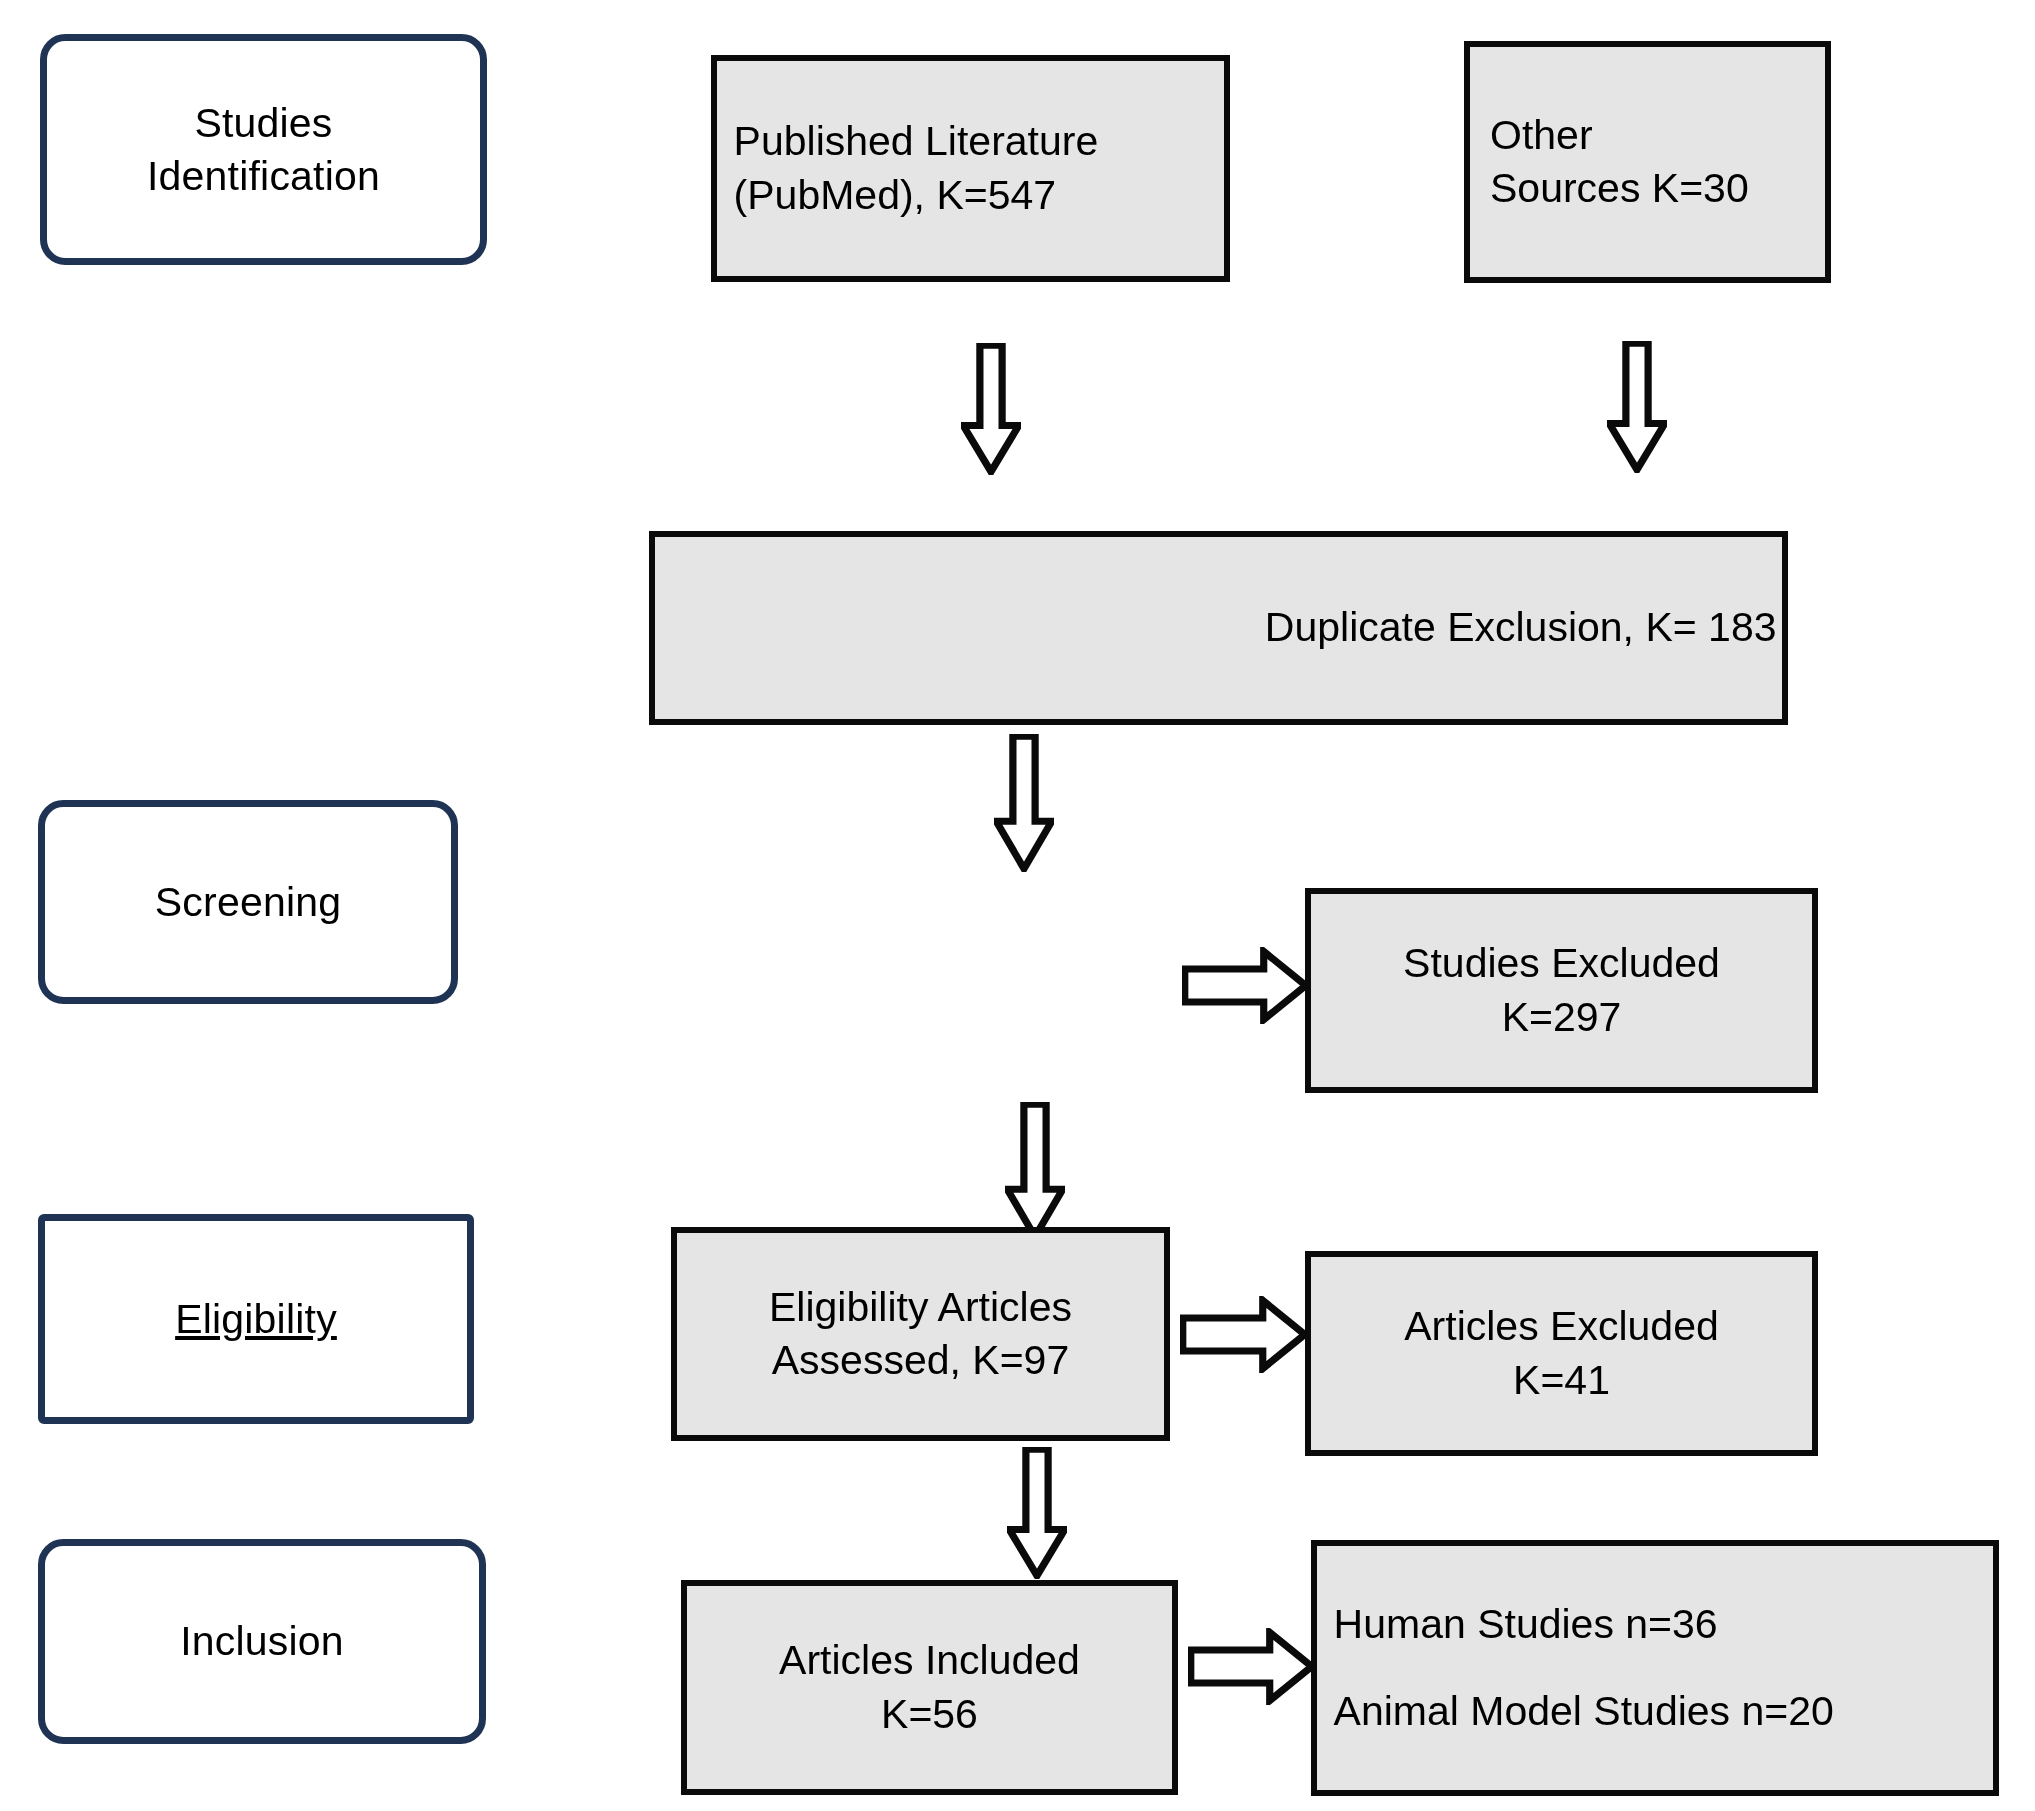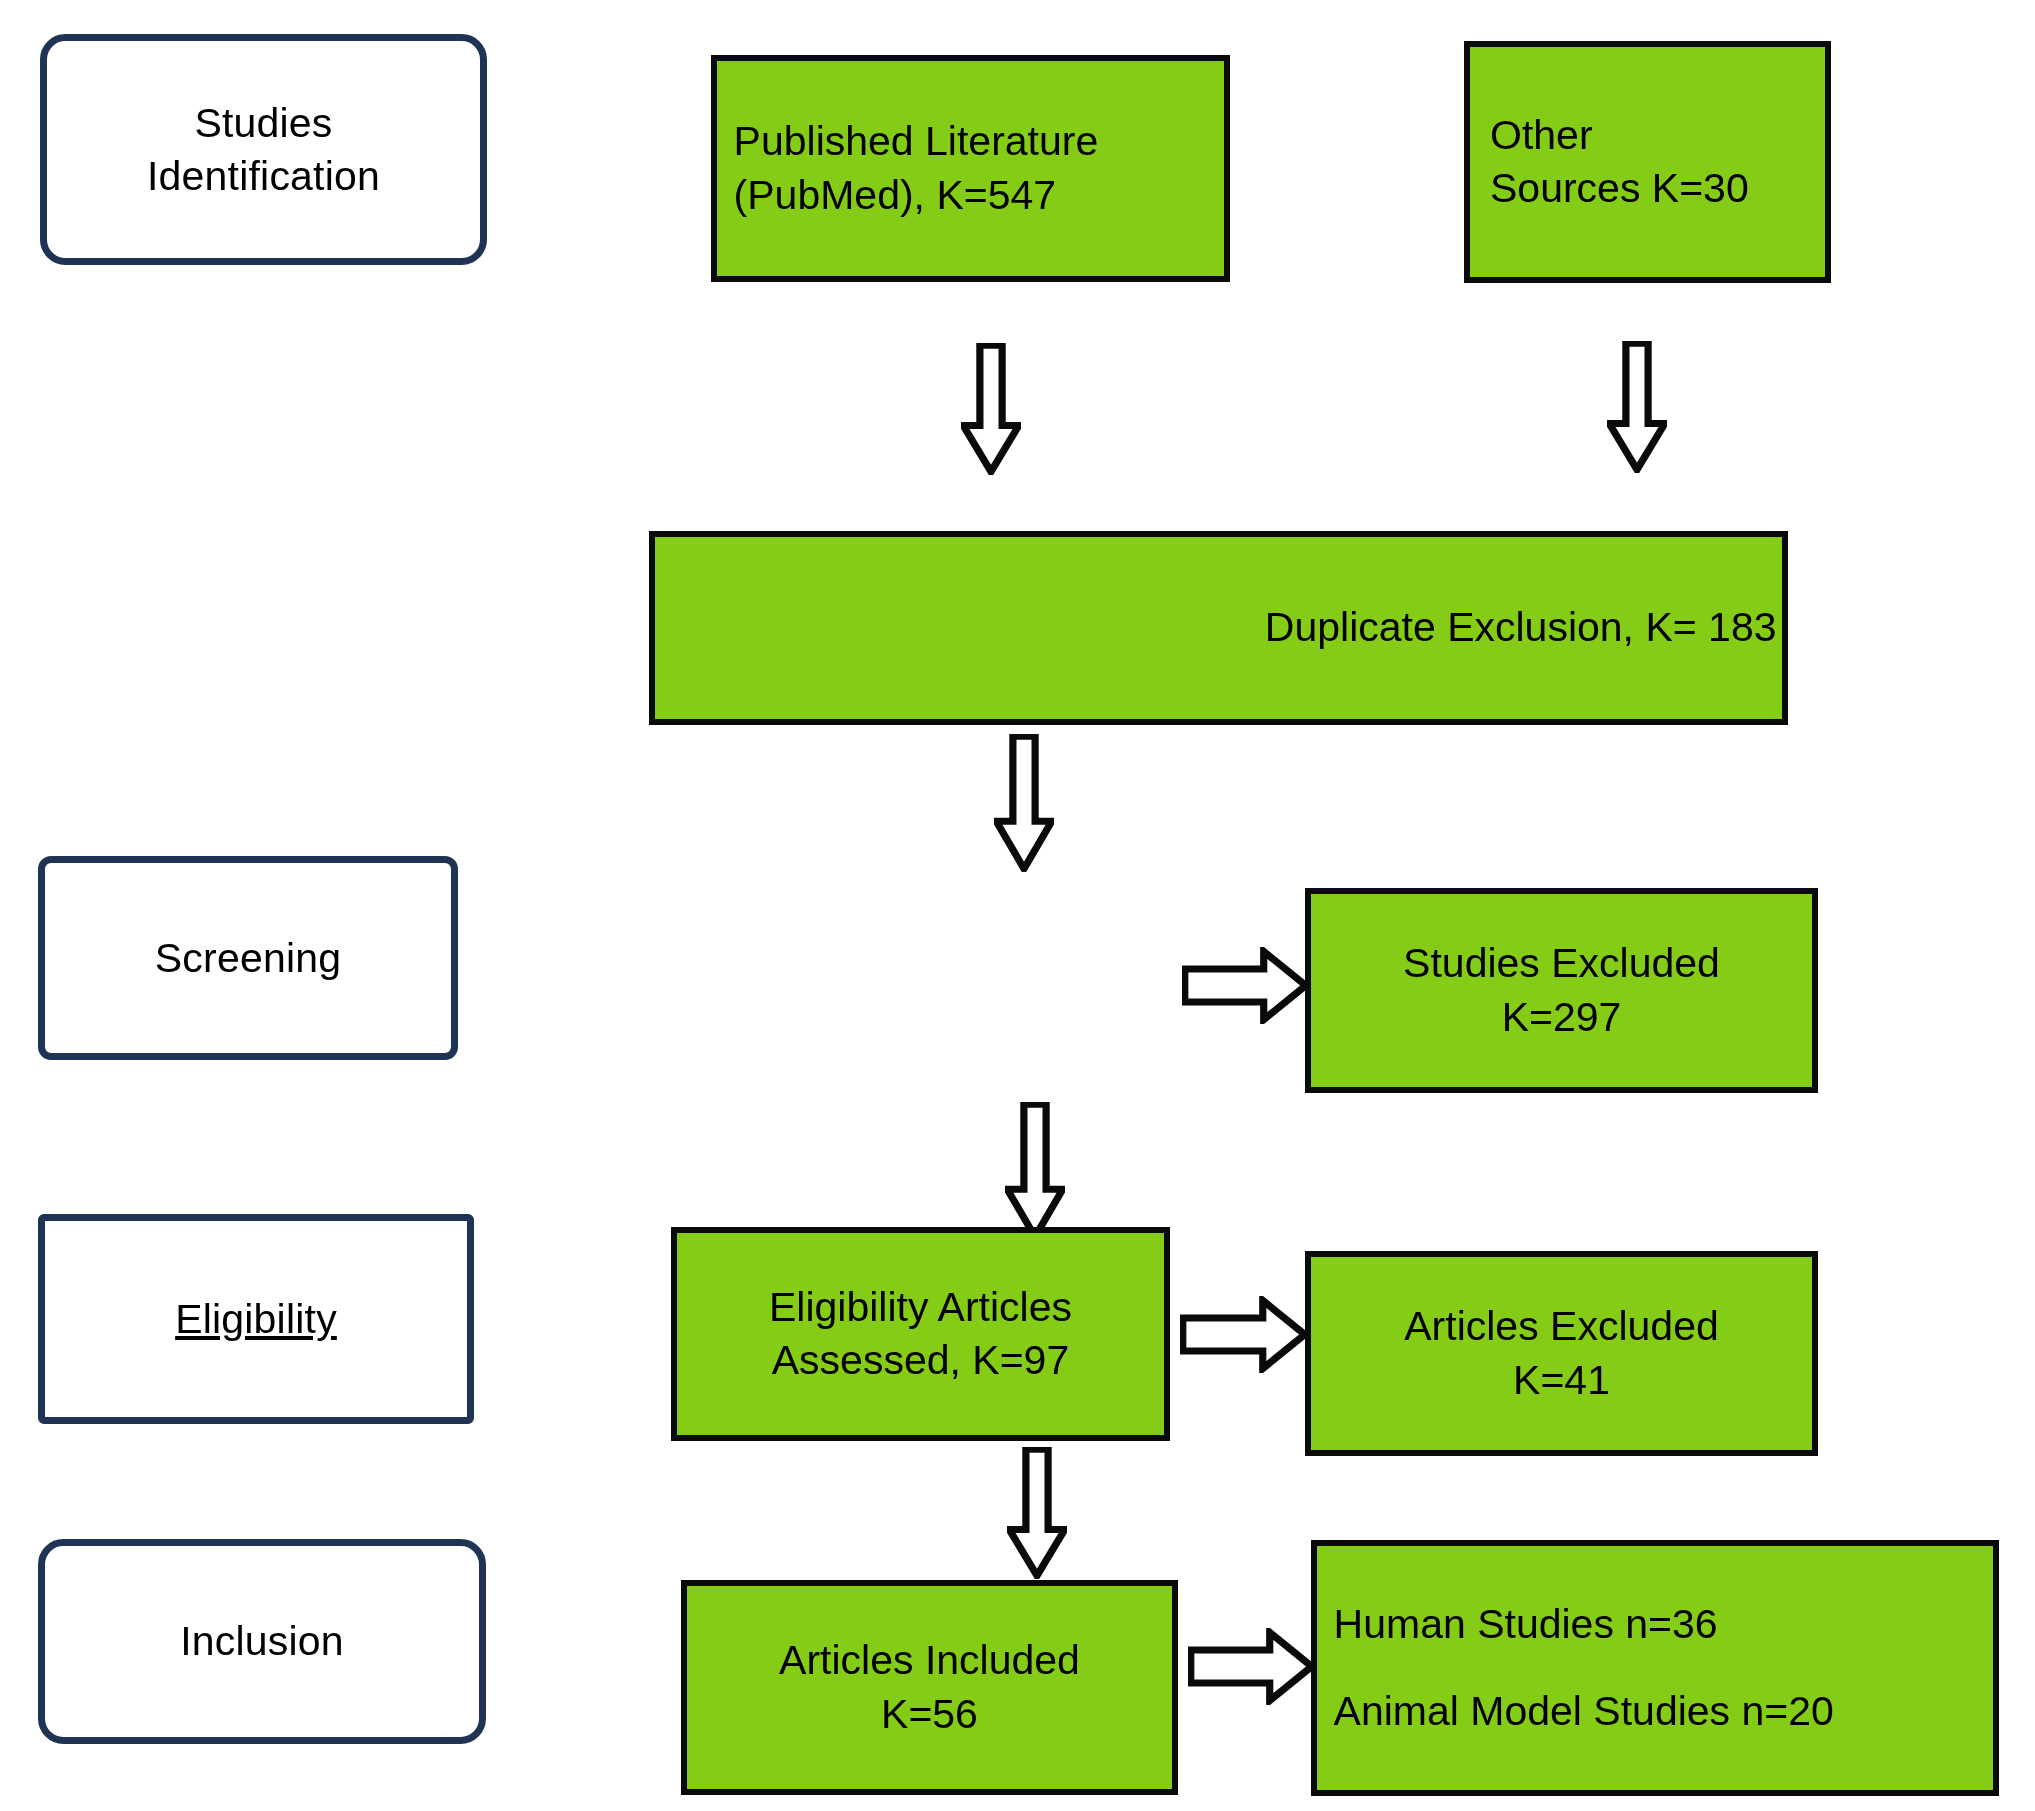--- a/index.html
+++ b/index.html
@@ -33,21 +33,21 @@
     color: #000000;
     font-size: 41px;
     line-height: 1.28;
     letter-spacing: 0.2px;
   }
 
   
   .flow-box {
     position: absolute;
     box-sizing: border-box;
-    background: #84cc16;
+    background: #e5e5e5;
     border: 6.6px solid #0a0a0a;
     display: flex;
     align-items: center;
     justify-content: center;
     text-align: center;
   }
   .flow-text {
     color: #000000;
     font-size: 41px;
     line-height: 1.30;
@@ -76,21 +76,21 @@
 </head>
 <body>
 
 <div id="canvas">
 
   <div class="stage-box rounded" style="left:40px; top:34px; width:447px; height:231px;">
     <span class="stage-label" style="white-space:pre-line;">Studies
 Identification</span>
   </div>
 
-  <div class="stage-box rounded" style="left:38px; top:856px; width:420px; height:204px;border-radius:13px;">
+  <div class="stage-box rounded" style="left:38px; top:800px; width:420px; height:204px;">
     <span class="stage-label" style="white-space:pre-line;">Screening</span>
   </div>
 
   <div class="stage-box square" style="left:38px; top:1214px; width:436px; height:210px;">
     <span class="stage-label" style="white-space:pre-line;">Eligibility</span>
   </div>
 
   <div class="stage-box rounded" style="left:38px; top:1539px; width:448px; height:205px;">
     <span class="stage-label" style="white-space:pre-line;">Inclusion</span>
   </div>

